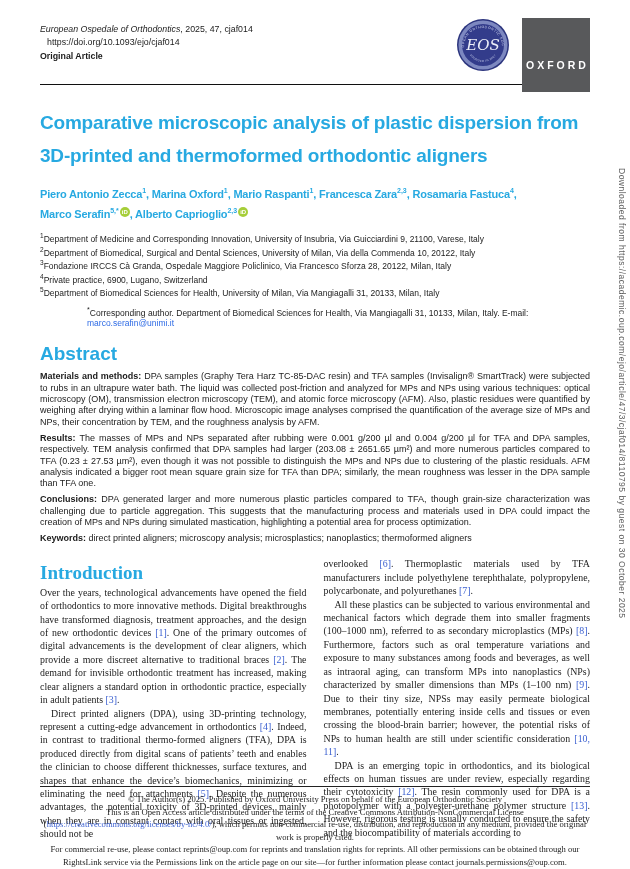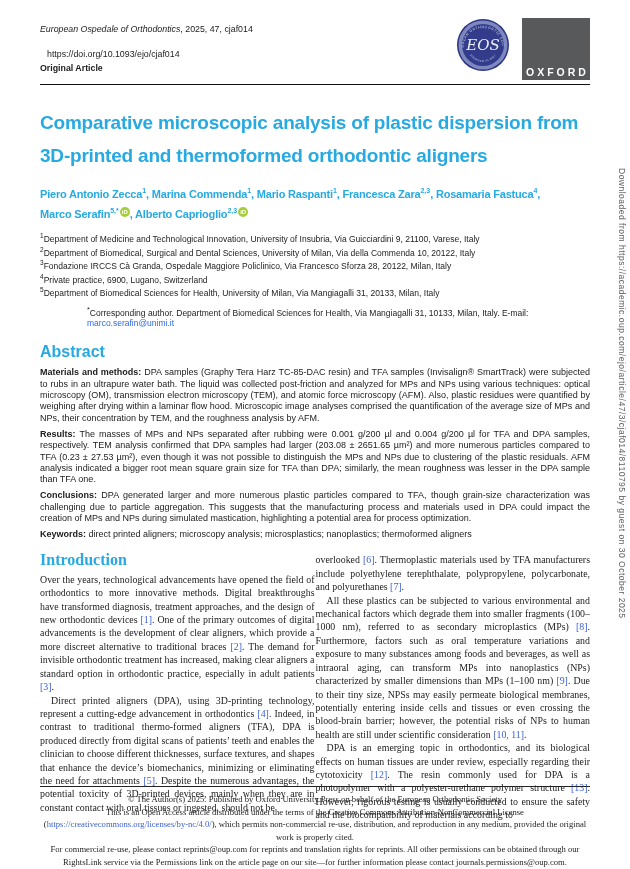--- a/index.html
+++ b/index.html
@@ -8,50 +8,50 @@
   }
   html,body{margin:0;padding:0;background:#e8e8e8;}
   .page{width:630px;height:869px;position:relative;background:#fff;margin:0 auto;
         font-family:"Liberation Sans",sans-serif;color:var(--ink);
         padding:18px 40px 0;box-sizing:border-box;overflow:hidden;}
   
   .top{display:flex;justify-content:space-between;align-items:flex-start;height:64px;}
   .meta{font-size:8.8px;line-height:1.35;padding-top:6px;}
   .it{font-style:italic}
   .b{font-weight:normal}
-  .doi{margin-top:13px;padding-left:7px;}
+  .doi{margin-top:1px;padding-left:7px;}
   .atype{font-weight:bold;margin-top:2px;}
   .logos{display:flex;gap:12px;align-items:flex-start;}
   .eos{width:54px;height:54px;}
-  .oxford{width:68px;height:62px;background:var(--oxford);display:flex;align-items:flex-end;
-          justify-content:center;padding-bottom:2px;box-sizing:border-box;color:#fff;
+  .oxford{width:68px;height:74px;background:var(--oxford);display:flex;align-items:flex-end;
+          justify-content:center;padding-bottom:21px;box-sizing:border-box;color:#fff;
           font-weight:bold;font-size:10.5px;letter-spacing:3px;text-indent:3px;}
   .rule{border-bottom:1.6px solid #101010;margin-top:2px;}
   
   h1{color:var(--accent);font-size:19px;line-height:33px;letter-spacing:-0.2px;
      margin:21px 0 0;font-weight:bold;}
   .authors{margin-top:10px;color:var(--accent);font-weight:bold;font-size:11px;
            letter-spacing:-0.2px;line-height:18px;}
   .authors sup{font-size:7px;letter-spacing:0;}
   .orcid{display:inline-block;width:10px;height:10px;border-radius:50%;background:var(--orcid);
          color:#fff;font-size:6px;font-weight:bold;text-align:center;line-height:10px;
          vertical-align:super;margin-left:1px;letter-spacing:0;}
   
   .affs{margin-top:8px;font-size:8.5px;line-height:10.6px;}
   .affs sup{font-size:6.5px;}
   .corr{margin-top:8px;font-size:8.5px;margin-left:47px;}
   .email{color:var(--email);text-decoration:none;}
   
   .abstract{margin-top:15px;}
-  h2{color:var(--accent);font-size:16px;margin:0 0 6px;font-weight:bold;}
+  h2{color:var(--accent);font-size:19px;margin:9px 0 6px;font-weight:bold;}
   .abs-sec{font-size:9px;line-height:11.4px;text-align:justify;margin:0 0 4.5px;}
   .abs-label{font-weight:bold;}
   
   .intro{margin-top:13px;}
-  .cols{display:flex;gap:1px;}
+  .cols{display:flex;gap:17px;}
   .col{flex:1;font-family:"Liberation Serif",serif;font-size:9.9px;line-height:13.4px;
        text-align:justify;hyphens:auto;}
   .col p{margin:0;}
   .col p.indent{text-indent:11px;}
   .cite{color:var(--link);}
   
   footer{position:absolute;left:40px;right:40px;top:786px;border-top:1.2px solid #222;
          padding-top:6px;font-family:"Liberation Serif",serif;font-size:8.6px;line-height:12.6px;}
   footer p{margin:0;text-align:center;}
   .flink{color:var(--link);text-decoration:none;font-family:Liberation Serif, serif;}
@@ -89,26 +89,26 @@
           <span>OXFORD</span>
         </div>
     </div>
   </div>
 
   <div class="rule"></div>
 
   <h1>Comparative microscopic analysis of plastic dispersion from 3D-printed and thermoformed orthodontic aligners</h1>
 
   <div class="authors">
-    <span><span>Piero Antonio Zecca</span><sup>1</sup><span>, </span></span><span><span>Marina Commenda</span><sup>1</sup><span>, </span></span><span><span>Mario Raspanti</span><sup>1</sup><span>, </span></span><span><span>Francesca Zara</span><sup>2,3</sup><span>, </span></span><span><span>Rosamaria Fastuca</span><sup>4</sup><span>,</span></span><br>
+    <span><span>Piero Antonio Zecca</span><sup>1</sup><span>, </span></span><span><span>Marina Oxford</span><sup>1</sup><span>, </span></span><span><span>Mario Raspanti</span><sup>1</sup><span>, </span></span><span><span>Francesca Zara</span><sup>2,3</sup><span>, </span></span><span><span>Rosamaria Fastuca</span><sup>4</sup><span>,</span></span><br>
     <span><span>Marco Serafin</span><sup>5,*</sup><span class="orcid">iD</span><span>, </span></span><span><span>Alberto Caprioglio</span><sup>2,3</sup><span class="orcid">iD</span></span>
   </div>
 
   <div class="affs">
-    <div><sup>1</sup><span>Department of Medicine and Technological Innovation, University of Insubria, Via Guicciardini 9, 21100, Varese, Italy</span></div>
+    <div><sup>1</sup><span>Department of Medicine and Corresponding Innovation, University of Insubria, Via Guicciardini 9, 21100, Varese, Italy</span></div>
     <div><sup>2</sup><span>Department of Biomedical, Surgical and Dental Sciences, University of Milan, Via della Commenda 10, 20122, Italy</span></div>
     <div><sup>3</sup><span>Fondazione IRCCS Cà Granda, Ospedale Maggiore Policlinico, Via Francesco Sforza 28, 20122, Milan, Italy</span></div>
     <div><sup>4</sup><span>Private practice, 6900, Lugano, Switzerland</span></div>
     <div><sup>5</sup><span>Department of Biomedical Sciences for Health, University of Milan, Via Mangiagalli 31, 20133, Milan, Italy</span></div>
   </div>
 
   <div class="corr"><sup>*</sup><span>Corresponding author. Department of Biomedical Sciences for Health, Via Mangiagalli 31, 10133, Milan, Italy. E-mail: </span><a class="email" href="#">marco.serafin@unimi.it</a></div>
 
   <section class="abstract">
     <h2>Abstract</h2>

